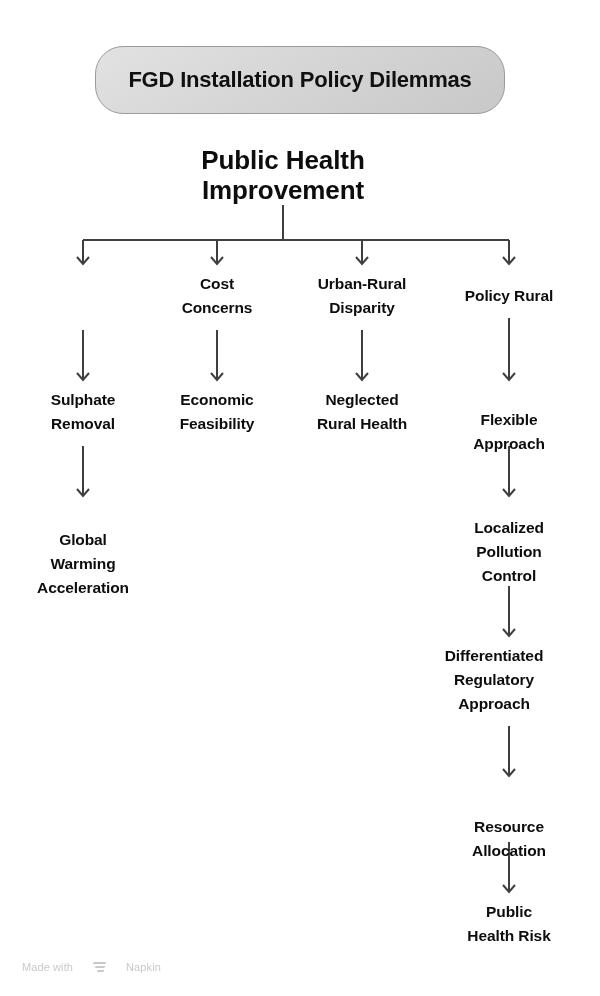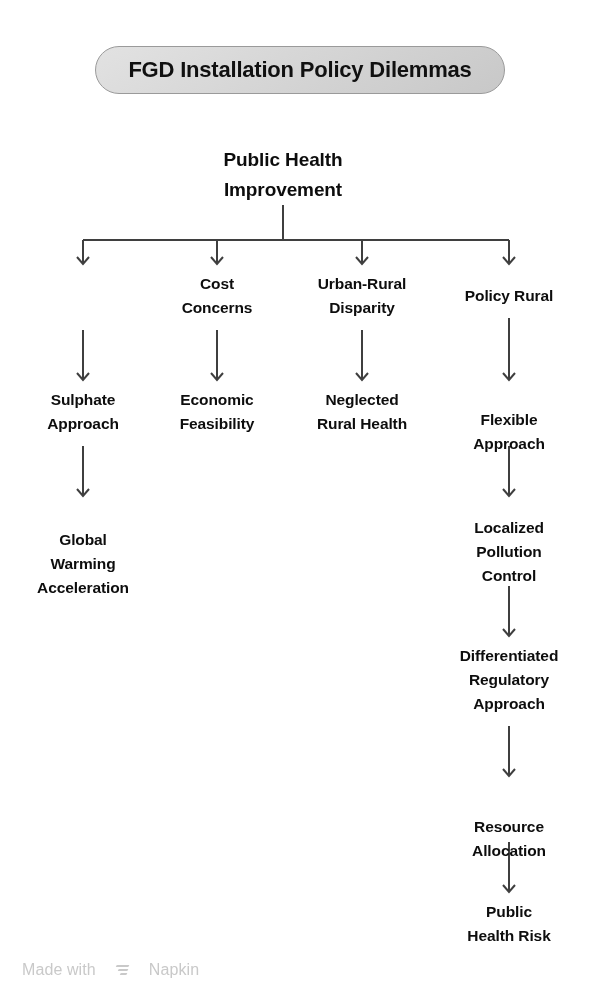--- a/index.html
+++ b/index.html
@@ -20,21 +20,21 @@
     position: absolute;
     inset: 0;
   }
 
   
   .title-pill {
     position: absolute;
     left: 95px;
     top: 46px;
     width: 410px;
-    height: 48px;
+    height: 68px;
     box-sizing: border-box;
     border: 1.5px solid #9a9a9a;
     border-radius: 28px;
     background: linear-gradient(150deg, #e2e2e2 0%, #d6d6d6 45%, #c8c8c8 100%);
     display: flex;
     align-items: center;
     justify-content: center;
   }
   .title-pill span {
     font-size: 22px;
@@ -50,21 +50,21 @@
     text-align: center;
     font-size: 15.5px;
     font-weight: bold;
     color: #0d0d0d;
     line-height: 24px;
     letter-spacing: -0.1px;
     white-space: pre-line;
     transform: translateX(-50%);
   }
   .node.root {
-    font-size: 19px;
+    font-size: 26px;
     line-height: 30px;
   }
 
   
   svg.wires {
     position: absolute;
     left: 0;
     top: 0;
     width: 600px;
     height: 996px;
@@ -78,21 +78,21 @@
   }
 
   
   .watermark {
     position: absolute;
     left: 22px;
     top: 961px;
     display: flex;
     align-items: center;
     gap: 20px;
-    font-size: 16px;
+    font-size: 11px;
     color: #c9c9c9;
     letter-spacing: 0.1px;
   }
   .watermark .logo {
     display: inline-block;
     width: 13px;
     height: 12px;
     position: relative;
   }
   .watermark .logo i {
@@ -138,42 +138,42 @@
     <path d="M509 446 L509 496 M503 489 L509 496 L515 489"></path>
     <path d="M509 586 L509 636 M503 629 L509 636 L515 629"></path>
     <path d="M509 726 L509 776 M503 769 L509 776 L515 769"></path>
     <path d="M509 842 L509 892 M503 885 L509 892 L515 885"></path>
   </svg>
 
   <div class="node root" style="left:283px; top:145px;">Public Health
 Improvement</div>
 
   <div class="node" style="left:83px; top:388px;">Sulphate
-Approach</div>
+Removal</div>
   <div class="node" style="left:83px; top:528px;">Global
 Warming
 Acceleration</div>
 
   <div class="node" style="left:217px; top:272px;">Cost
 Concerns</div>
   <div class="node" style="left:217px; top:388px;">Economic
 Feasibility</div>
 
   <div class="node" style="left:362px; top:272px;">Urban-Rural
 Disparity</div>
   <div class="node" style="left:362px; top:388px;">Neglected
 Rural Health</div>
 
   <div class="node" style="left:509px; top:284px;">Policy Rural</div>
   <div class="node" style="left:509px; top:408px;">Flexible
 Approach</div>
   <div class="node" style="left:509px; top:516px;">Localized
 Pollution
 Control</div>
-  <div class="node" style="left:509px; top:644px;">Differentiated
+  <div class="node" style="left:494px; top:644px;">Differentiated
 Regulatory
 Approach</div>
   <div class="node" style="left:509px; top:784px;margin-top:31px;">Resource
 Allocation</div>
   <div class="node" style="left:509px; top:900px;">Public
 Health Risk</div>
 
   <div class="watermark">
     <span>Made with</span>
     <span class="logo">

